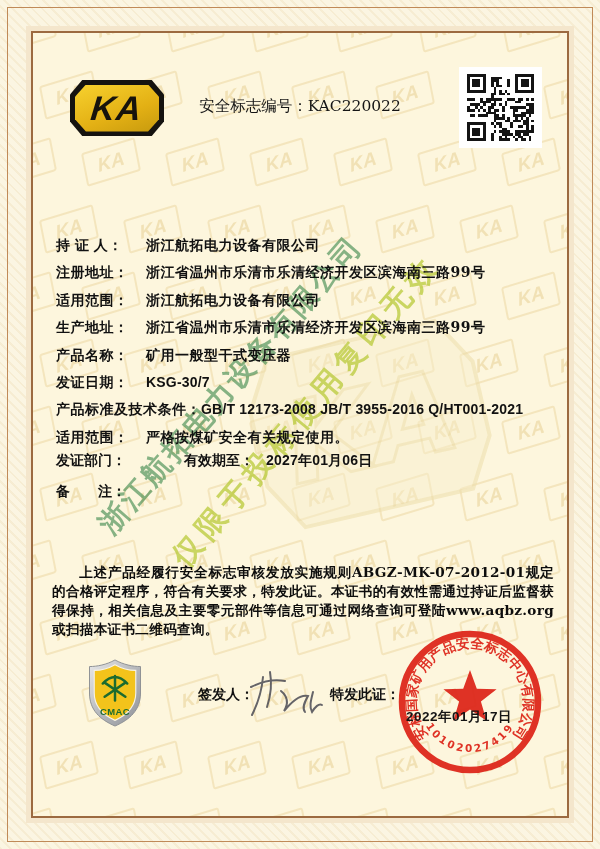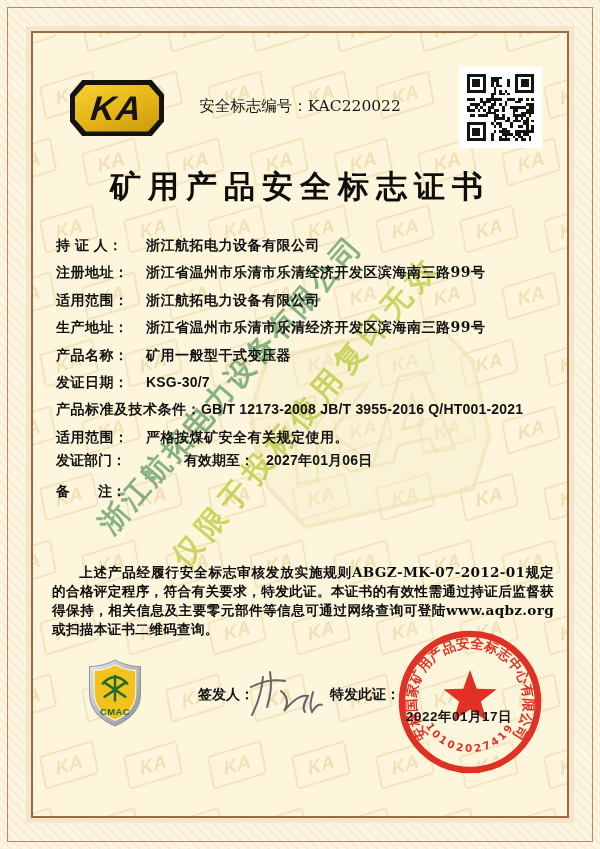--- a/index.html
+++ b/index.html
@@ -489,21 +489,20 @@
         <rect x="13" y="24" width="1" height="1" fill="#141414"></rect>
         <rect x="14" y="24" width="1" height="1" fill="#141414"></rect>
         <rect x="15" y="24" width="1" height="1" fill="#141414"></rect>
         <rect x="18" y="24" width="1" height="1" fill="#141414"></rect>
         <rect x="20" y="24" width="1" height="1" fill="#141414"></rect>
         <rect x="21" y="24" width="1" height="1" fill="#141414"></rect>
         <rect x="23" y="24" width="1" height="1" fill="#141414"></rect>
       </svg>
   </div>
 
-  <div class="title">矿用产品安全标志证书</div>
 
   <div class="wm wm-company" style="color:#3f8a4d;">浙江航拓电力设备有限公司</div>
   <div class="wm wm-notice" style="color:#b9ca3a;">仅限于投标使用复印无效</div>
 
   <div class="rows">
     <div class="row">
         <span class="lbl">持 证 人：</span>
         <span class="val-kai">浙江航拓电力设备有限公司</span>
       </div>
     <div class="row">

